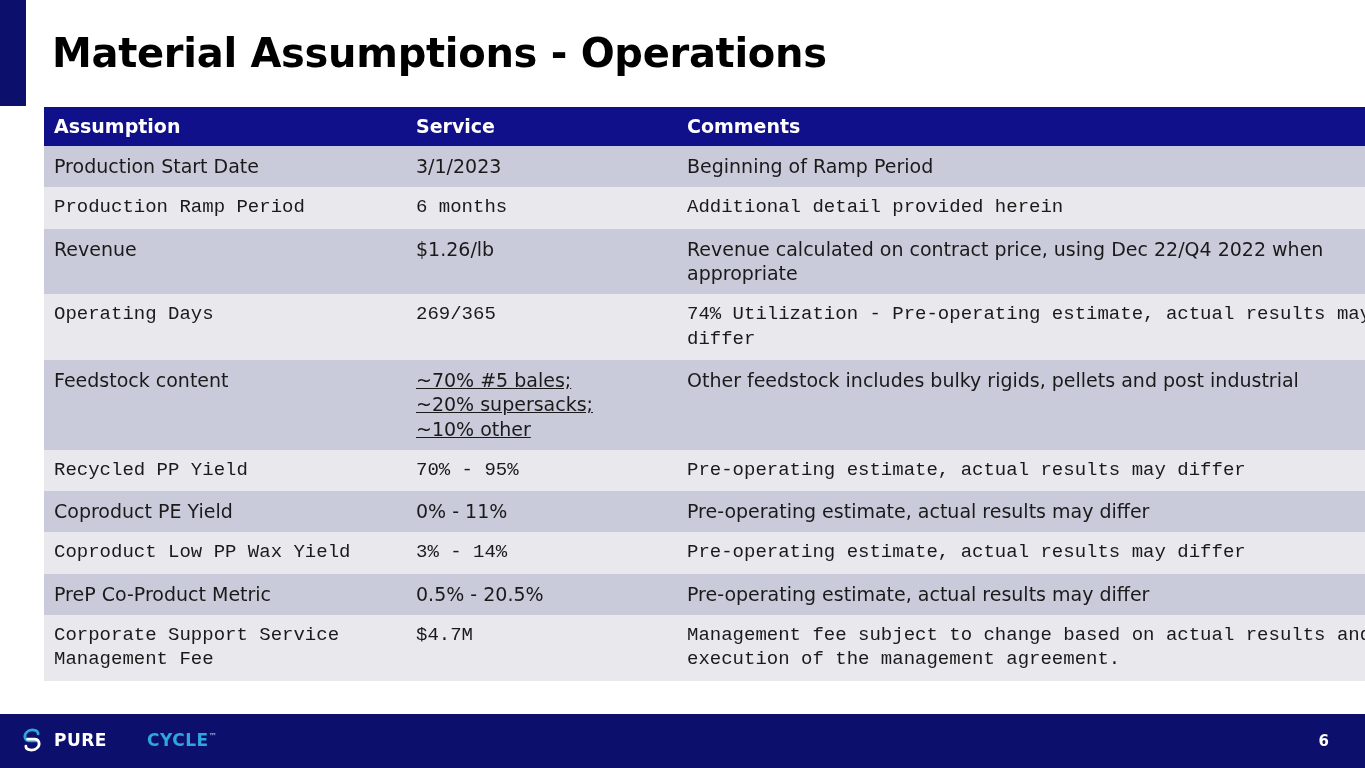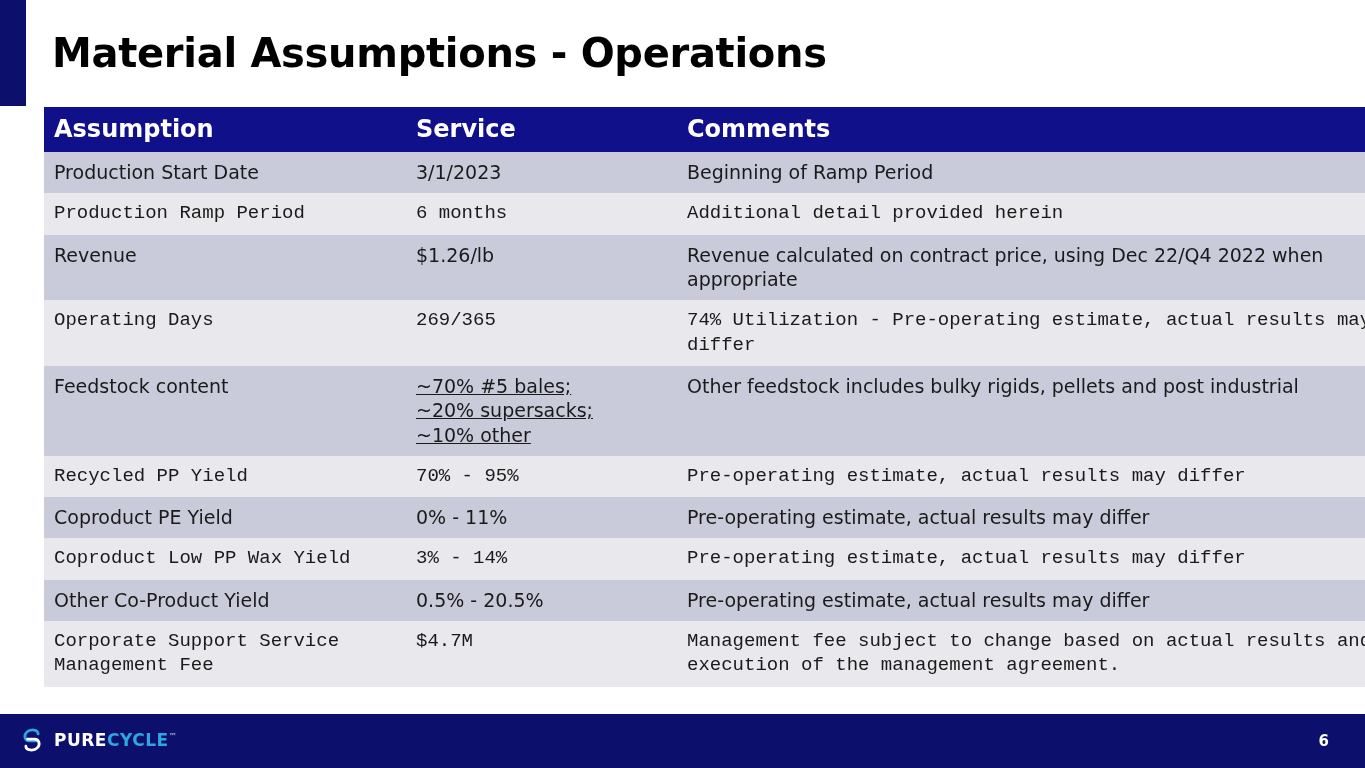--- a/index.html
+++ b/index.html
@@ -46,21 +46,21 @@
   }
   table.assumptions {
     border-collapse: collapse;
     width: 100%;
     table-layout: fixed;
   }
   table.assumptions th {
     background: #10108a;
     color: #ffffff;
     text-align: left;
-    font-size: 24px;
+    font-size: 19px;
     font-weight: bold;
     padding: 8px 10px 9px 10px;
     vertical-align: middle;
     border: none;
   }
   table.assumptions td {
     font-size: 19px;
     color: #1a1a1a;
     padding: 8px 10px 9px 10px;
     vertical-align: top;
@@ -105,20 +105,21 @@
     display: block;
   }
   .logo-text {
     font-size: 17px;
     font-weight: bold;
     letter-spacing: 0.5px;
     color: #ffffff;
   }
   .logo-text .cyc {
     color: #2ea6e0;
+    margin-left: 40px;
   }
   .logo-tm {
     font-size: 8px;
     vertical-align: super;
     color: #9fb4d8;
   }
   .page-number {
     position: absolute;
     right: 36px;
     top: 18px;
@@ -182,21 +183,21 @@
           <td>Coproduct PE Yield</td>
           <td>0% - 11%</td>
           <td>Pre-operating estimate, actual results may differ</td>
         </tr>
         <tr class="row-odd">
           <td class="tall-pad">Coproduct Low PP Wax Yield</td>
           <td class="tall-pad">3% - 14%</td>
           <td class="tall-pad">Pre-operating estimate, actual results may differ</td>
         </tr>
         <tr class="row-even">
-          <td>Other Co-Product Yield</td>
+          <td>PreP Co-Product Metric</td>
           <td>0.5% - 20.5%</td>
           <td>Pre-operating estimate, actual results may differ</td>
         </tr>
         <tr class="row-odd">
           <td class="tall-pad">Corporate Support Service Management Fee</td>
           <td class="tall-pad">$4.7M</td>
           <td class="tall-pad">Management fee subject to change based on actual results and execution of the management agreement.</td>
         </tr>
       </tbody>
     </table>

